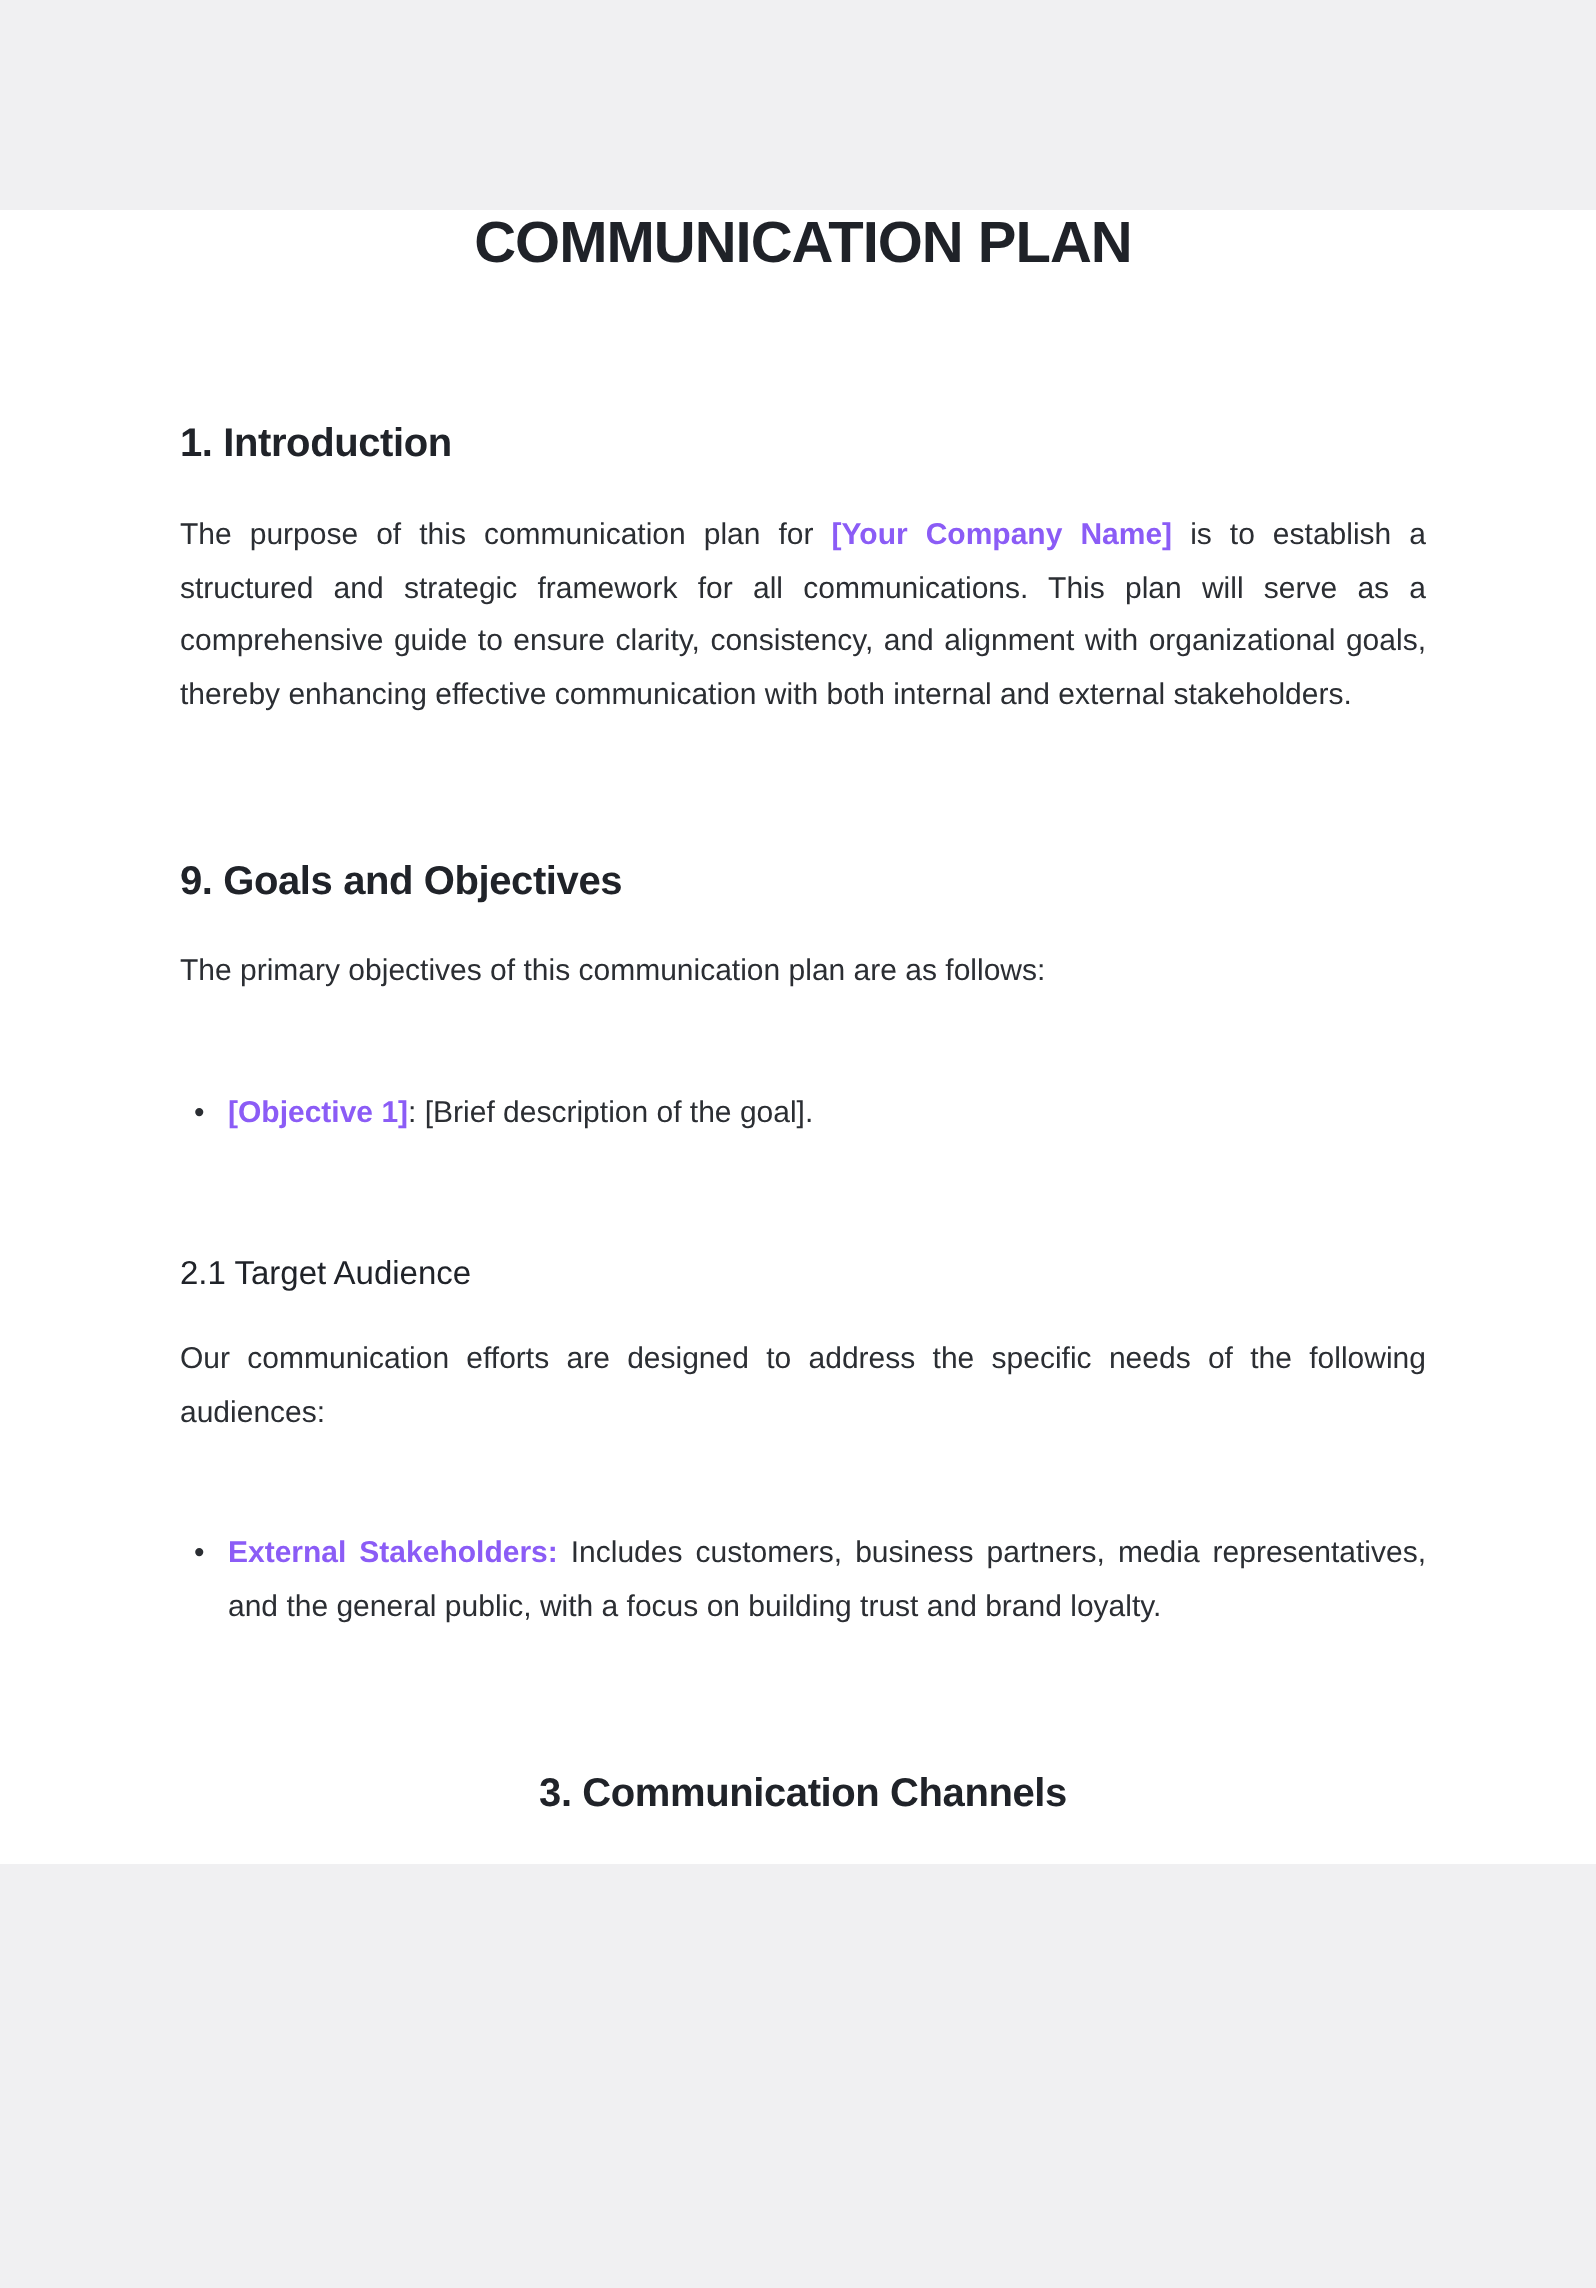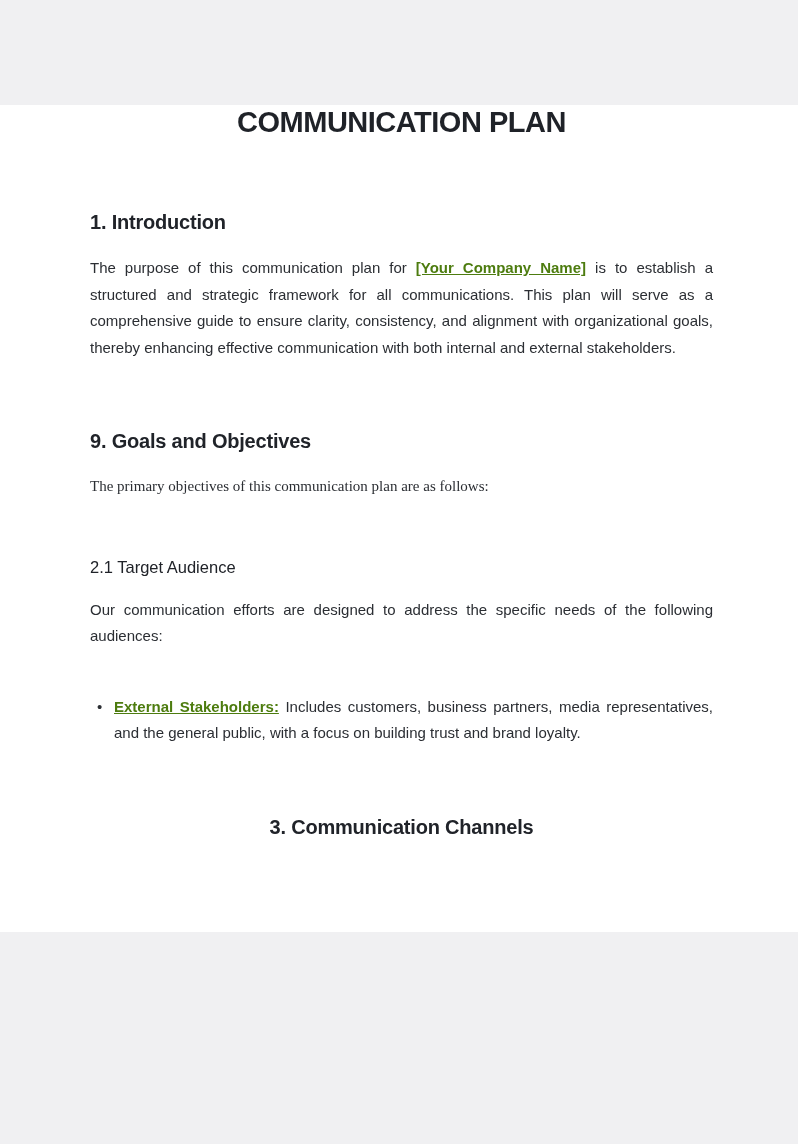--- a/index.html
+++ b/index.html
@@ -63,27 +63,27 @@
     color: #2b2e33;
   }
   ul.doc-list li::before {
     content: "\2022";
     position: absolute;
     left: 0;
     top: 0;
     font-size: 15px;
     color: #2b2e33;
   }
-  .b { font-weight: 700; color: #4d7c0f; text-decoration: underline; }
+  .b { font-weight: 700; color: #8b5cf6; }
 
   
   #sec1-heading   { margin-top: 71px; }
   #sec1-paragraph { margin-top: 21px; }
   #sec2-heading   { margin-top: 68px; }
-  #sec2-intro     { margin-top: 20px; font-family: Liberation Serif, serif; }
+  #sec2-intro     { margin-top: 20px; }
   #objectives-list{ margin-top: 44px; }
   #sub21-heading  { margin-top: 57px; }
   #sub21-intro    { margin-top: 20px; }
   #audiences-list { margin-top: 44px; }
   #sec3-heading   { margin-top: 68px; text-align: center; }
 </style>
 </head>
 <body>
 
 <div class="viewport">
@@ -93,20 +93,21 @@
 
     <h2 class="sec-heading" id="sec1-heading">1. Introduction</h2>
 
     <p class="body-text" id="sec1-paragraph"><span>The purpose of this communication plan for </span><span class="b">[Your Company Name]</span><span> is to establish a structured and strategic framework for all communications. This plan will serve as a comprehensive guide to ensure clarity, consistency, and alignment with organizational goals, thereby enhancing effective communication with both internal and external stakeholders.</span></p>
 
     <h2 class="sec-heading" id="sec2-heading">9. Goals and Objectives</h2>
 
     <p class="body-text" id="sec2-intro">The primary objectives of this communication plan are as follows:</p>
 
     <ul class="doc-list" id="objectives-list">
+      <li><span class="b">[Objective 1]</span><span>: [Brief description of the goal].</span></li>
     </ul>
 
     <h3 class="sub-heading" id="sub21-heading">2.1 Target Audience</h3>
 
     <p class="body-text" id="sub21-intro">Our communication efforts are designed to address the specific needs of the following audiences:</p>
 
     <ul class="doc-list" id="audiences-list">
       <li><span class="b">External Stakeholders:</span><span> Includes customers, business partners, media representatives, and the general public, with a focus on building trust and brand loyalty.</span></li>
     </ul>
 

